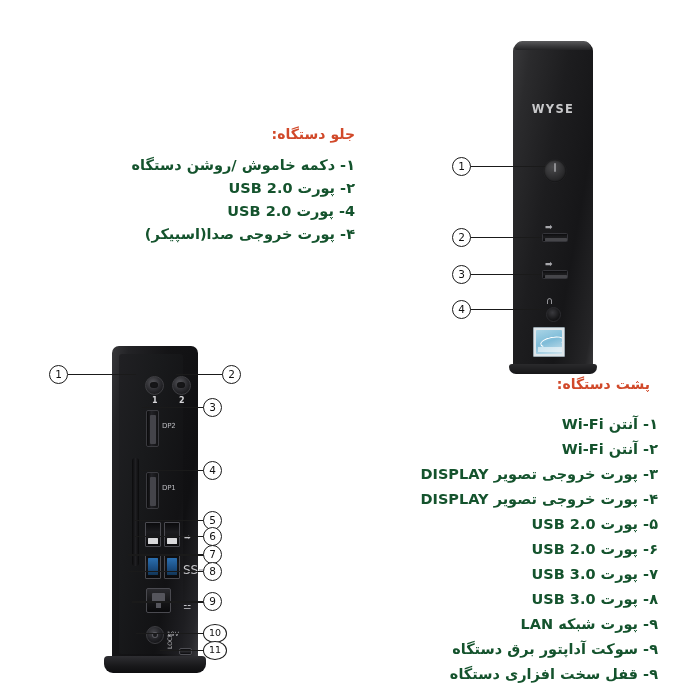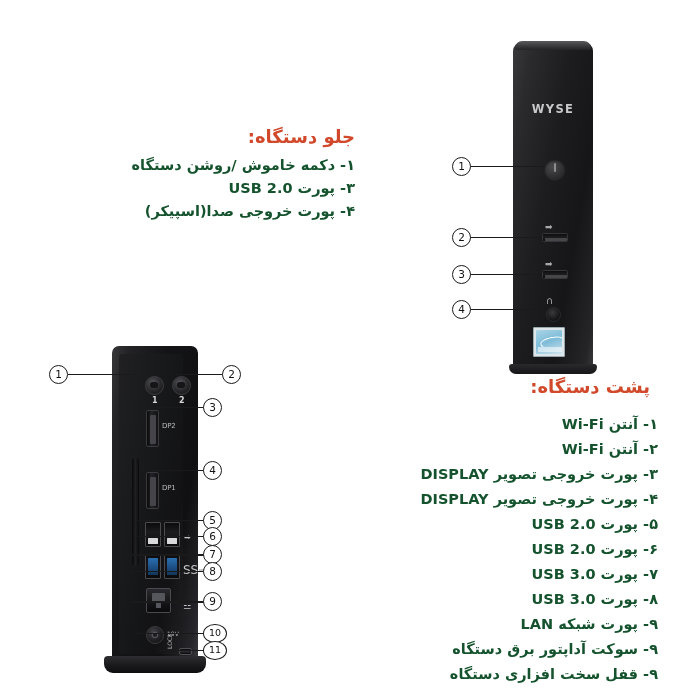--- a/index.html
+++ b/index.html
@@ -15,21 +15,21 @@
     background: #ffffff;
     overflow: hidden;
     font-family: "DejaVu Sans", "Liberation Sans", sans-serif;
   }
 
   
   .section-title {
     position: absolute;
     font-family: "DejaVu Sans", "Liberation Sans", sans-serif;
     font-weight: bold;
-    font-size: 18px;
+    font-size: 14px;
     color: #d1492a;
     direction: rtl;
     text-align: left;
     white-space: nowrap;
     letter-spacing: 0px;
   }
   .spec-list {
     position: absolute;
     direction: rtl;
     text-align: right;
@@ -430,21 +430,22 @@
 </style>
 </head>
 <body>
 
 <div id="page">
 
   <div id="front-title" class="section-title">جلو دستگاه:</div>
 
   <ul id="front-list" class="spec-list front">
     <li>۱- دکمه خاموش /روشن دستگاه</li>
-    <li>۳- پورت USB 2.0</li>
+    <li>۲- پورت USB 2.0</li>
+    <li>4- پورت USB 2.0</li>
     <li>۴- پورت خروجی صدا(اسپیکر)</li>
   </ul>
 
   <div id="back-title" class="section-title">پشت دستگاه:</div>
 
   <ul id="back-list" class="spec-list back">
     <li>۱- آنتن Wi-Fi</li>
     <li>۲- آنتن Wi-Fi</li>
     <li>۳- پورت خروجی تصویر DISPLAY</li>
     <li>۴- پورت خروجی تصویر DISPLAY</li>

